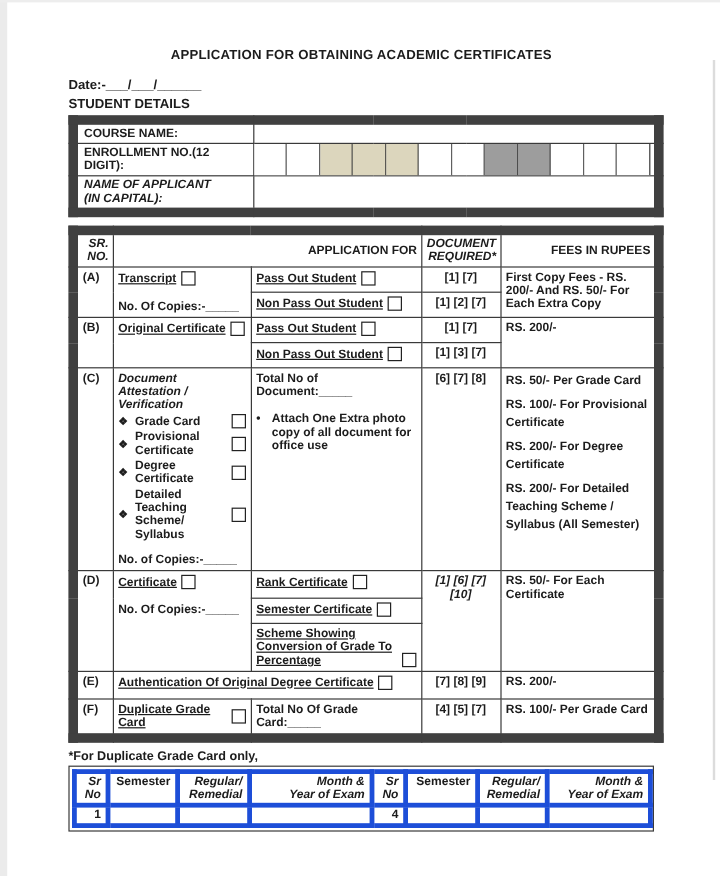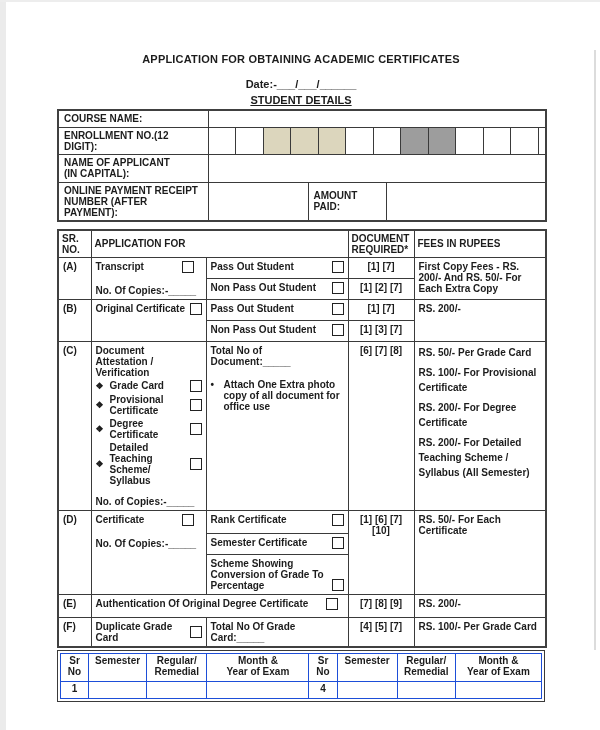--- a/index.html
+++ b/index.html
@@ -8,67 +8,67 @@
     width:600px; height:730px; position:relative; background:#ffffff;
     font-family:"Liberation Sans", sans-serif; font-weight:bold; color:#1c1c1c;
     overflow:hidden;
   }
   .page-edge-left { position:absolute; left:0; top:0; width:6px; height:730px; background:#ebebeb; }
   .page-edge-top { position:absolute; left:0; top:0; width:600px; height:2px; background:#ededed; }
   .page-edge-right { position:absolute; right:4px; top:50px; width:2px; height:600px; background:#dcdcdc; }
 
   .content { position:absolute; left:57px; top:0; width:488px; }
 
-  .title { margin-top:53px; text-align:center; font-size:11px; letter-spacing:.2px; }
-  .date-line { margin-top:13px; text-align:center; font-size:11px; }
-  .section-heading { text-align:center; font-size:11px; text-decoration:underline; margin-top:4px; margin-bottom:3px; }
+  .title { margin-top:40px; text-align:center; font-size:11px; letter-spacing:.2px; }
+  .date-line { margin-top:13px; text-align:left; font-size:11px; }
+  .section-heading { font-size:11px; margin-top:4px; margin-bottom:3px; }
 
   table { border-collapse:collapse; table-layout:fixed; }
-  .student-table, .main-table { width:488px; border:2px solid #404040; }
+  .student-table, .main-table { width:488px; border:8px solid #404040; }
   .student-table td, .main-table td, .main-table th {
     border:1px solid #3a3a3a; font-size:10px; padding:2px 5px; vertical-align:middle;
   }
   .student-table td.nopad { padding:0; }
-  .preline { white-space:pre-line; }
+  .preline { white-space:pre-line;font-style:italic; }
 
   .enroll-row { display:flex; height:26px; align-items:stretch; }
   .enroll-box { flex:0 0 27.5px; border-right:1.5px solid #3a3a3a; }
 
   .contact-cell { position:relative; }
   .contact-r { position:absolute; left:150px; top:2px; }
 
   .main-table { margin-top:7px; }
-  .main-table th { text-align:left; vertical-align:middle; padding:2px 3px; }
+  .main-table th { text-align:right; vertical-align:middle; padding:2px 3px; }
   .main-table td { vertical-align:top; padding:3px 4px; }
   .doc-col { text-align:center; }
   .fees-col { }
 
   .cb {
     display:inline-block; width:12px; height:12px; border:1.5px solid #222;
     background:#fff; flex:0 0 auto;
   }
-  .flexrow { display:flex; justify-content:space-between; align-items:center; gap:4px; }
+  .flexrow { display:flex; justify-content:flex-start; align-items:center; gap:4px;text-decoration:underline; }
   .copies { margin-top:12px; }
   .copies-c { margin-top:10px; }
 
   .c-item { display:flex; align-items:center; margin-top:2px; }
   .c-item .diamond { width:14px; flex:0 0 14px; font-size:9px; }
   .c-item .lbl { flex:1 1 auto; padding-right:4px; }
 
   .note-bullet { display:flex; margin-top:12px; gap:5px; }
   .note-bullet .dot { flex:0 0 8px; }
   .underline { }
 
   .fees-line { margin-bottom:5px; line-height:1.5; }
 
   .dup-heading { margin-top:5px; font-size:10.5px; }
   .dup-wrap { border:1.5px solid #3a3a3a; padding:2px; margin-top:2px; }
   .dup-table { width:100%; }
   .dup-table td, .dup-table th {
-    border:1px solid #1d4ed8; font-size:10px; padding:1px 4px; text-align:center; vertical-align:top;
+    border:4px solid #1d4ed8; font-size:10px; padding:1px 4px; text-align:right; vertical-align:top;
   }
   .dup-table th { height:28px; }
   .dup-table td { height:17px; }
 </style>
 </head>
 <body>
 
 <div class="page-edge-left"></div>
 <div class="page-edge-top"></div>
 <div class="page-edge-right"></div>
@@ -107,27 +107,20 @@
           <span class="enroll-box" style="background: rgb(255, 255, 255);"></span>
           <span class="enroll-box" style="background: rgb(255, 255, 255);"></span>
           <span class="enroll-box" style="background: rgb(255, 255, 255);"></span>
         </div>
       </td>
     </tr>
     <tr style="height:28px">
       <td class="preline">NAME OF APPLICANT
 (IN CAPITAL):</td>
       <td colspan="3"></td>
-    </tr>
-    <tr style="height:28px">
-      <td class="preline">ONLINE PAYMENT RECEIPT
-NUMBER (AFTER PAYMENT):</td>
-      <td></td>
-      <td style="vertical-align:middle">AMOUNT PAID:</td>
-      <td></td>
     </tr>
   </tbody>
     </table>
 
   <table class="main-table">
     <colgroup>
         <col style="width:33px">
         <col style="width:115px">
         <col style="width:142px">
         <col style="width:66px">
@@ -297,20 +290,21 @@
           <span class="cb"></span>
         </div>
       </td>
       <td>Total No Of Grade Card:_____</td>
       <td class="doc-col">[4] [5] [7]</td>
       <td class="fees-col">RS. 100/- Per Grade Card</td>
     </tr>
   </tbody>
     </table>
 
+  <div class="dup-heading"><span>*</span><span class="underline">For Duplicate Grade Card only,</span></div>
 
   <div class="dup-wrap">
     <table class="dup-table">
       <colgroup>
           <col style="width:28px">
           <col style="width:58px">
           <col style="width:60px">
           <col style="width:102px">
           <col style="width:28px">
           <col style="width:60px">

